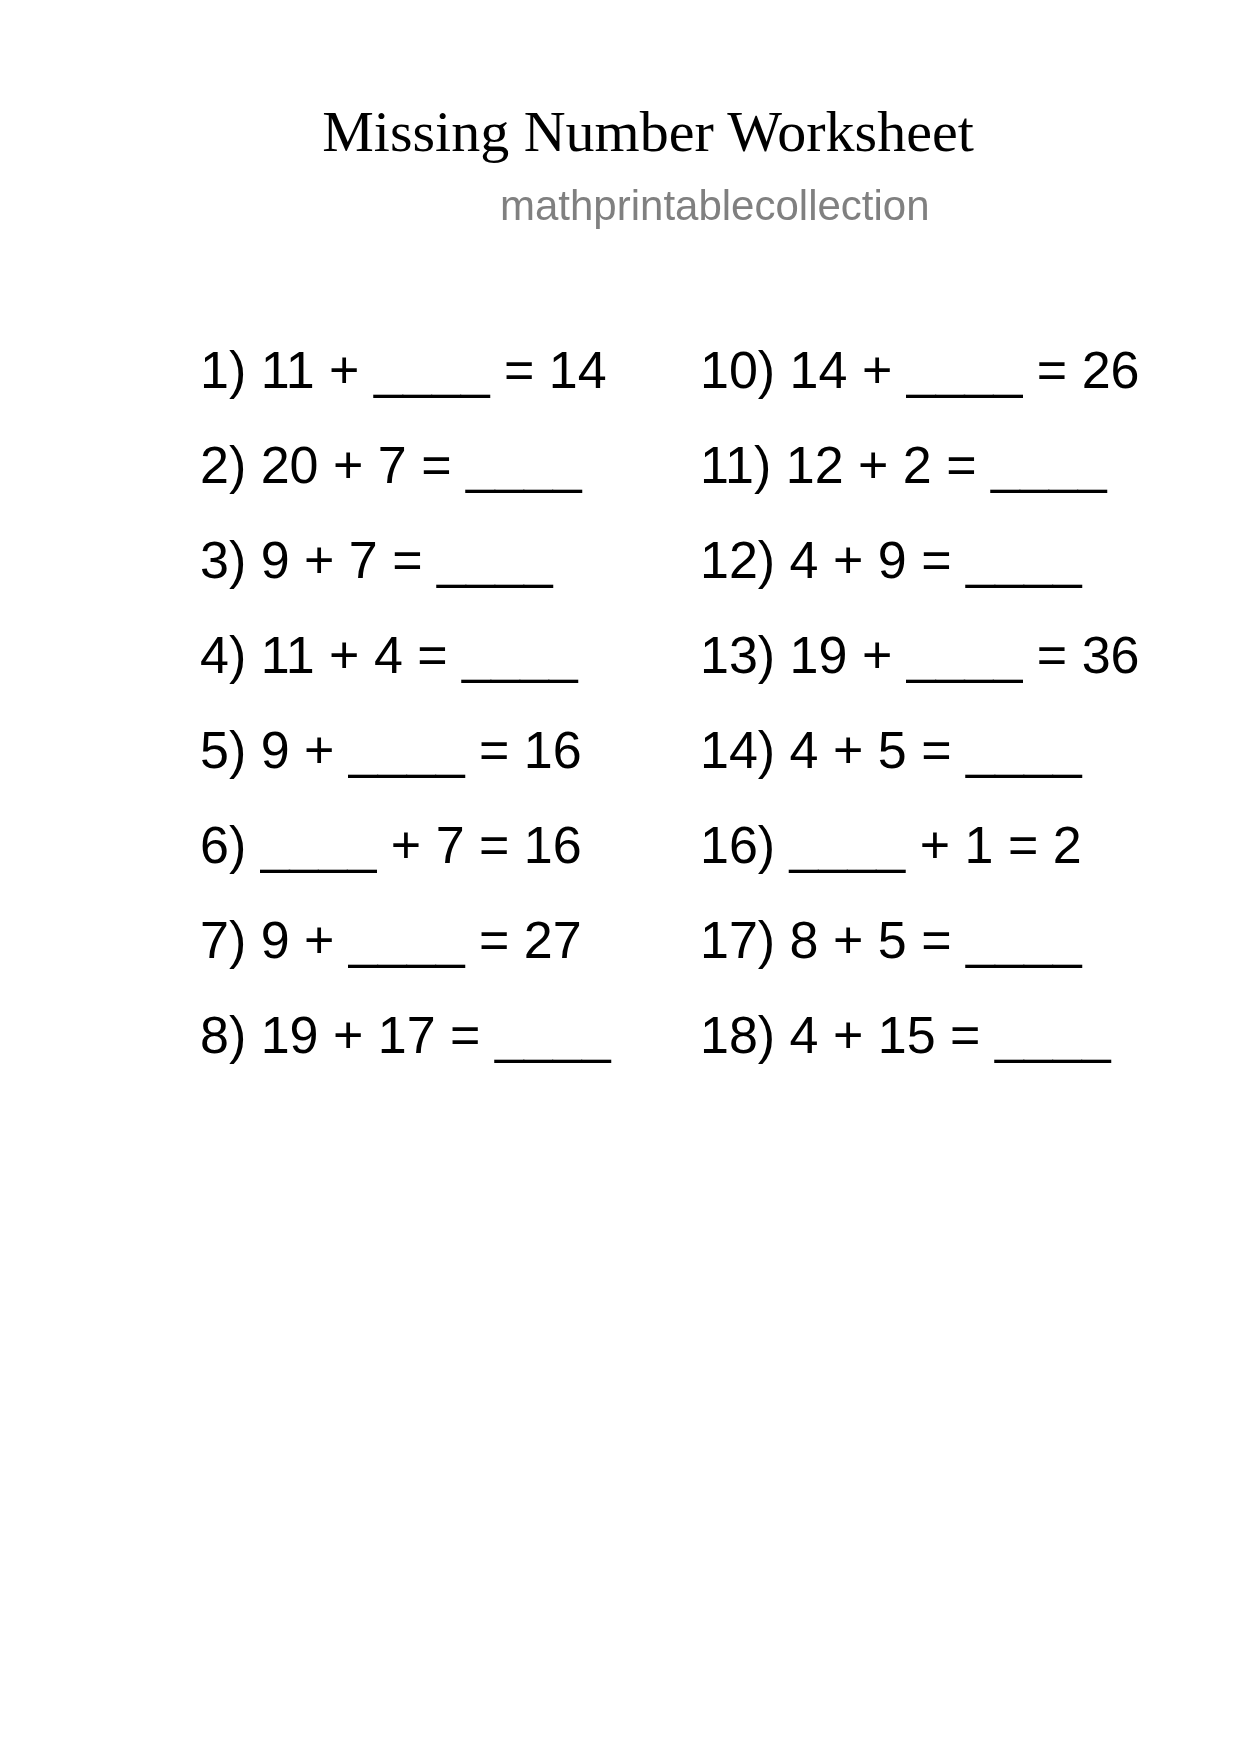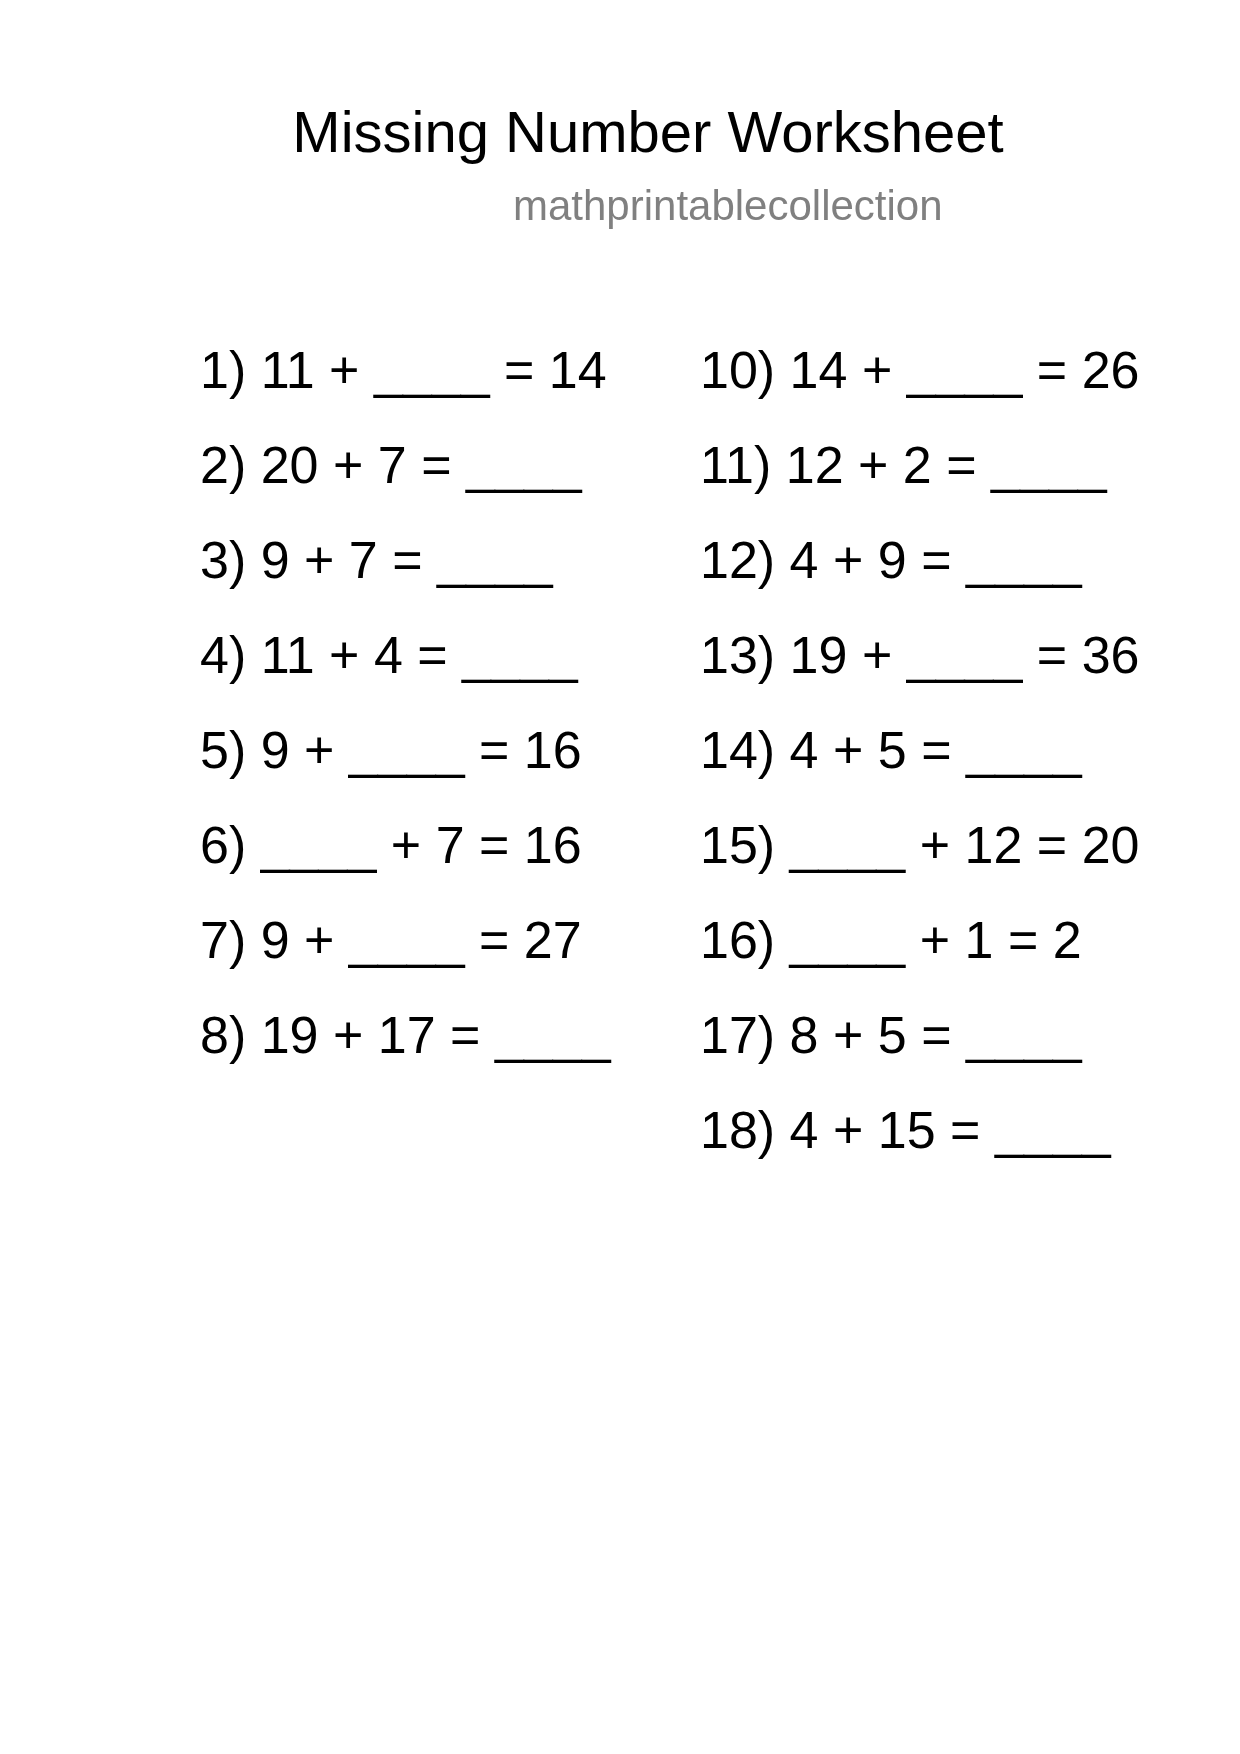--- a/index.html
+++ b/index.html
@@ -19,29 +19,29 @@
       position: absolute;
       left: 0;
       width: 1240px;
       top: 96px;
       text-align: center;
       font-size: 58px;
       line-height: 72px;
       padding-left: 56px;
       box-sizing: border-box;
       letter-spacing: 0px;
+      font-family: Liberation Serif, serif;
     }
     .subtitle {
       position: absolute;
       left: 500px;
       top: 180px;
       font-size: 42px;
       line-height: 52px;
       color: #808080;
-      margin-left: 13px;
     }
     .column {
       position: absolute;
       top: 344px;
     }
     .col-left { left: 200px; }
     .col-right { left: 700px; }
     .problem {
       height: 95px;
       font-size: 52px;
@@ -65,17 +65,16 @@
   <div class="problem">7) 9 + ____ = 27</div>
   <div class="problem">8) 19 + 17 = ____</div>
 </div>
 
 <div class="column col-right">
   <div class="problem">10) 14 + ____ = 26</div>
   <div class="problem">11) 12 + 2 = ____</div>
   <div class="problem">12) 4 + 9 = ____</div>
   <div class="problem">13) 19 + ____ = 36</div>
   <div class="problem">14) 4 + 5 = ____</div>
-  <div class="problem">15) ____ + 12 = 20</div>
   <div class="problem">16) ____ + 1 = 2</div>
   <div class="problem">17) 8 + 5 = ____</div>
   <div class="problem">18) 4 + 15 = ____</div>
 </div>
 
 </body></html>

